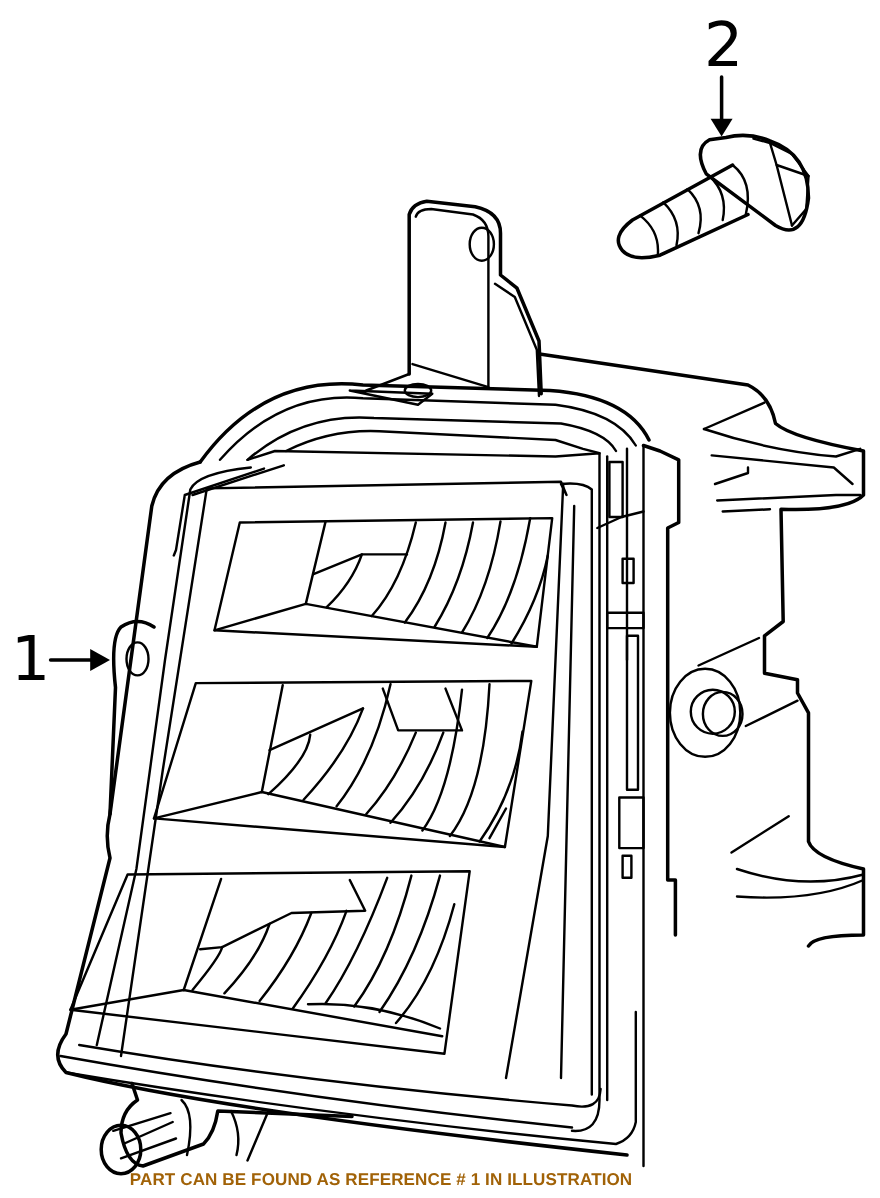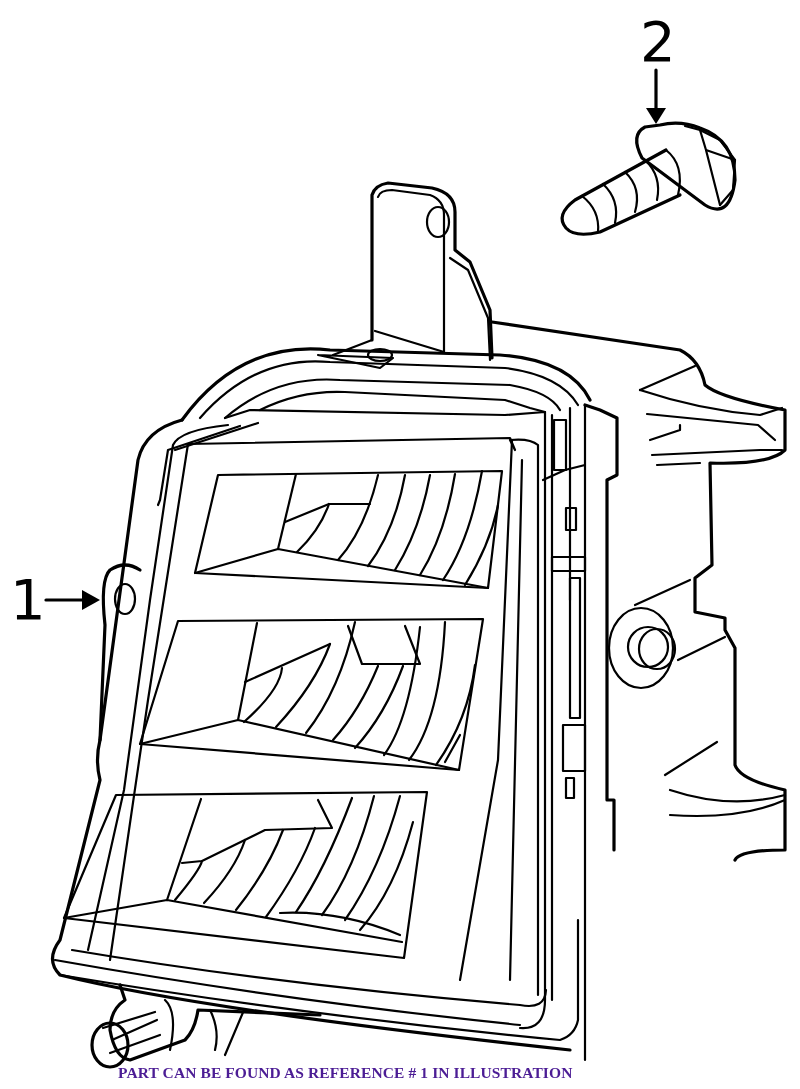--- a/index.html
+++ b/index.html
@@ -1,21 +1,21 @@
 <!DOCTYPE html>
 <html><head>
 <meta charset="utf-8">
 <style>
   html, body { margin: 0; padding: 0; background: #ffffff; }
   body { width: 800px; height: 1089px; position: relative; overflow: hidden; font-family: "Liberation Sans", sans-serif; }
   #diagram { position: absolute; left: 0; top: 0; width: 800px; height: 1089px; }
   .callout-num { position: absolute; font-family: "DejaVu Sans", sans-serif; font-size: 56px; font-weight: normal; color: #000; line-height: 1; }
   #callout-1-num { left: 10px; top: 572px; }
   #callout-2-num { left: 640px; top: 14px; }
-  #footer-note { position: absolute; left: 118px; top: 1064px; font-family: Liberation Serif, serif; font-weight: bold; font-size: 15.5px; color: #4c1d95; letter-spacing: 0.1px; white-space: nowrap; }
+  #footer-note { position: absolute; left: 118px; top: 1064px; font-family: Liberation Sans, sans-serif; font-weight: bold; font-size: 15.5px; color: #a16207; letter-spacing: 0.1px; white-space: nowrap; }
   svg .o { fill: none; stroke: #000; stroke-width: 3.2; stroke-linejoin: round; stroke-linecap: round; }
   svg .i { fill: none; stroke: #000; stroke-width: 2.2; stroke-linejoin: round; stroke-linecap: round; }
 </style>
 </head>
 <body>
 
 <svg id="diagram" viewBox="0 0 800 1089" xmlns="http://www.w3.org/2000/svg">
 
   <g>
     <line class="o" x1="656" y1="70" x2="656" y2="110"></line>

